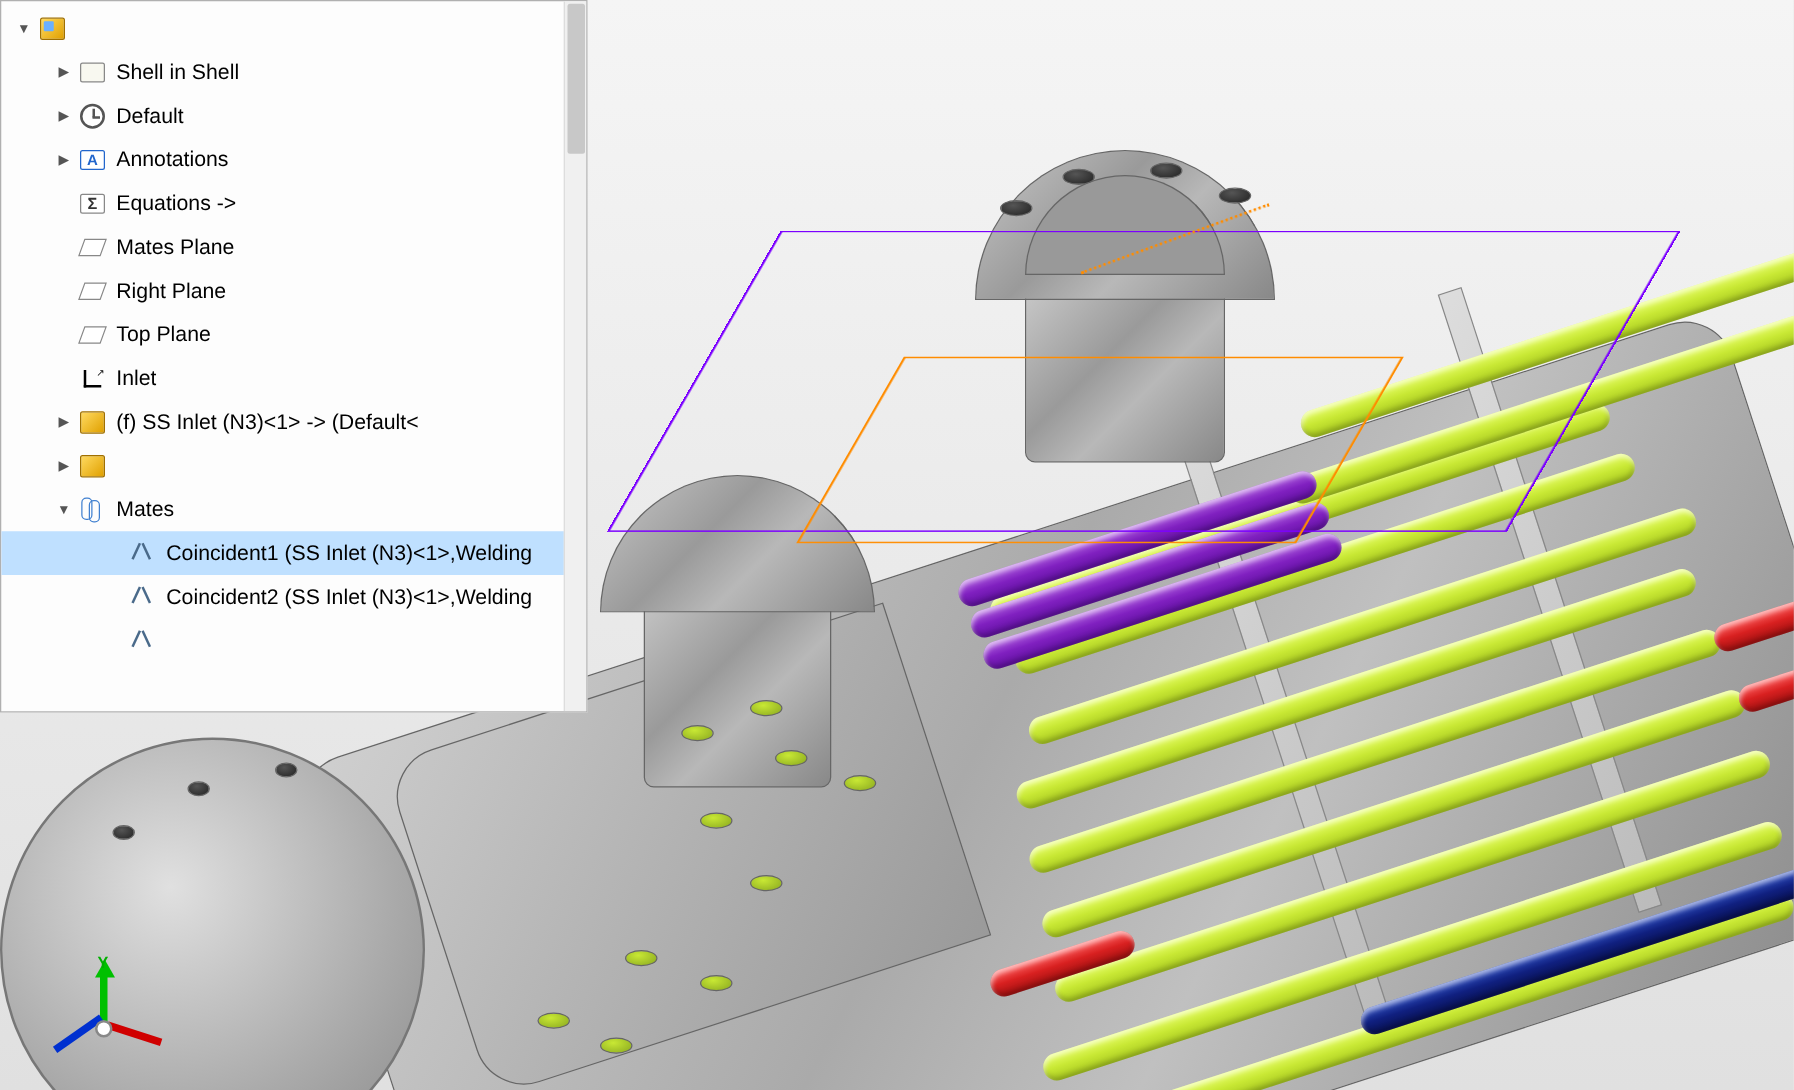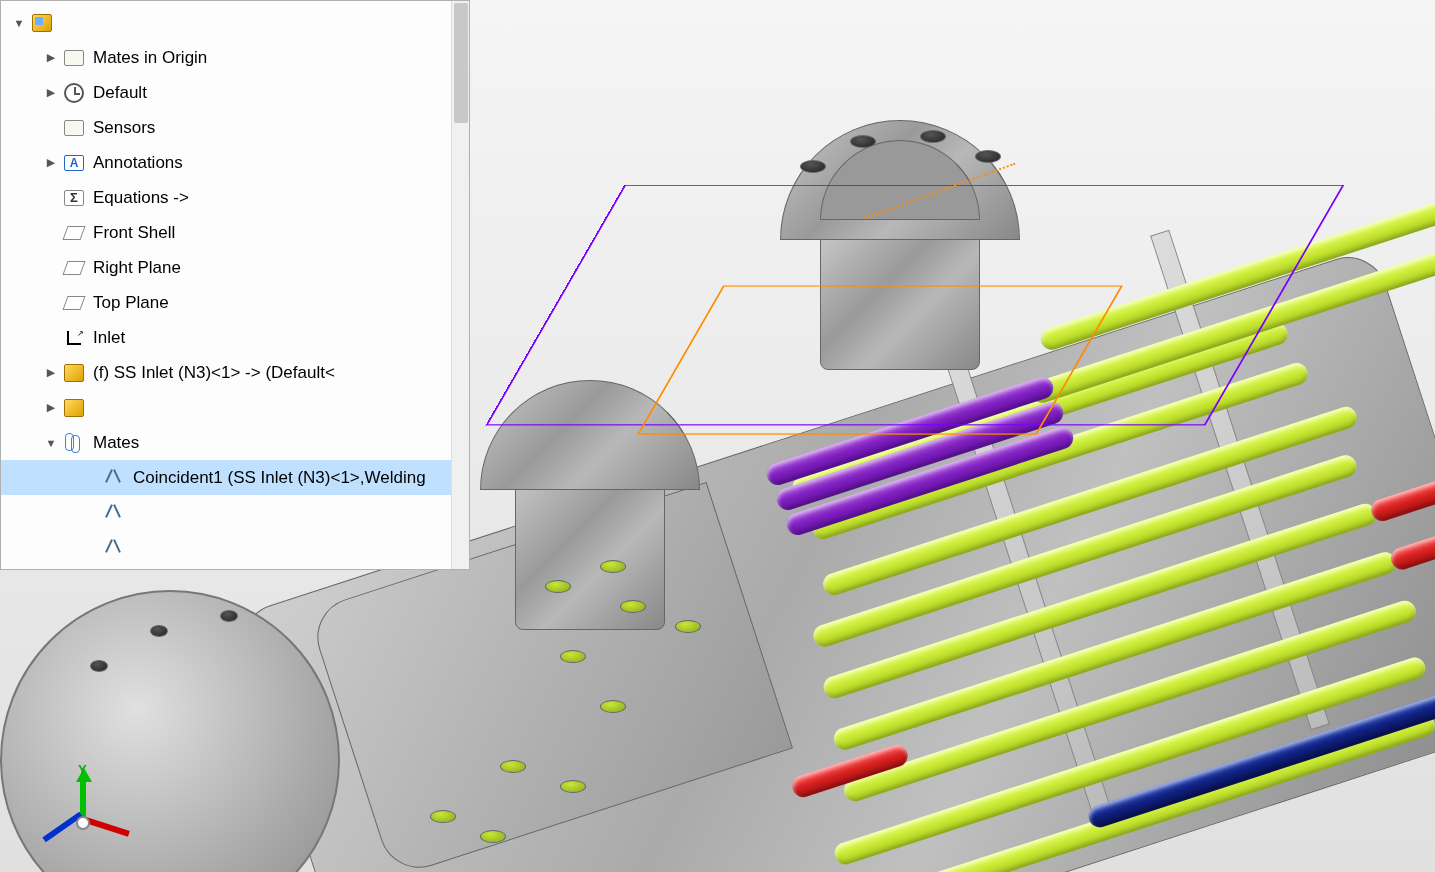--- a/index.html
+++ b/index.html
@@ -337,56 +337,49 @@
           <span class="ic-asm"></span>
         </span>
     </div>
 
     <div id="tree-items">
         <div class="tree-item indent-1">
           <span class="expander">▶</span>
           <span class="icon">
             <span class="ic-folder"></span>
           </span>
-          <span class="label">Mates in Origin</span>
+          <span class="label">Shell in Shell</span>
         </div>
         <div class="tree-item indent-1">
           <span class="expander">▶</span>
           <span class="icon">
             <span class="ic-history"></span>
           </span>
           <span class="label">Default</span>
         </div>
         <div class="tree-item indent-1">
-          <span class="expander"></span>
-          <span class="icon">
-            <span class="ic-folder"></span>
-          </span>
-          <span class="label">Sensors</span>
-        </div>
-        <div class="tree-item indent-1">
           <span class="expander">▶</span>
           <span class="icon">
             <span class="ic-ann">A</span>
           </span>
           <span class="label">Annotations</span>
         </div>
         <div class="tree-item indent-1">
           <span class="expander"></span>
           <span class="icon">
             <span class="ic-sigma">Σ</span>
           </span>
           <span class="label">Equations -&gt;</span>
         </div>
         <div class="tree-item indent-1">
           <span class="expander"></span>
           <span class="icon">
             <span class="ic-plane"></span>
           </span>
-          <span class="label">Front Shell</span>
+          <span class="label">Mates Plane</span>
         </div>
         <div class="tree-item indent-1">
           <span class="expander"></span>
           <span class="icon">
             <span class="ic-plane"></span>
           </span>
           <span class="label">Right Plane</span>
         </div>
         <div class="tree-item indent-1">
           <span class="expander"></span>
@@ -431,20 +424,21 @@
           <span class="icon">
             <span class="ic-mate"></span>
           </span>
           <span class="label">Coincident1 (SS Inlet (N3)&lt;1&gt;,Welding</span>
         </div>
         <div class="tree-item indent-2">
           <span class="expander"></span>
           <span class="icon">
             <span class="ic-mate"></span>
           </span>
+          <span class="label">Coincident2 (SS Inlet (N3)&lt;1&gt;,Welding</span>
         </div>
         <div class="tree-item indent-2">
           <span class="expander"></span>
           <span class="icon">
             <span class="ic-mate"></span>
           </span>
         </div>
       </div>
 
   </div>

